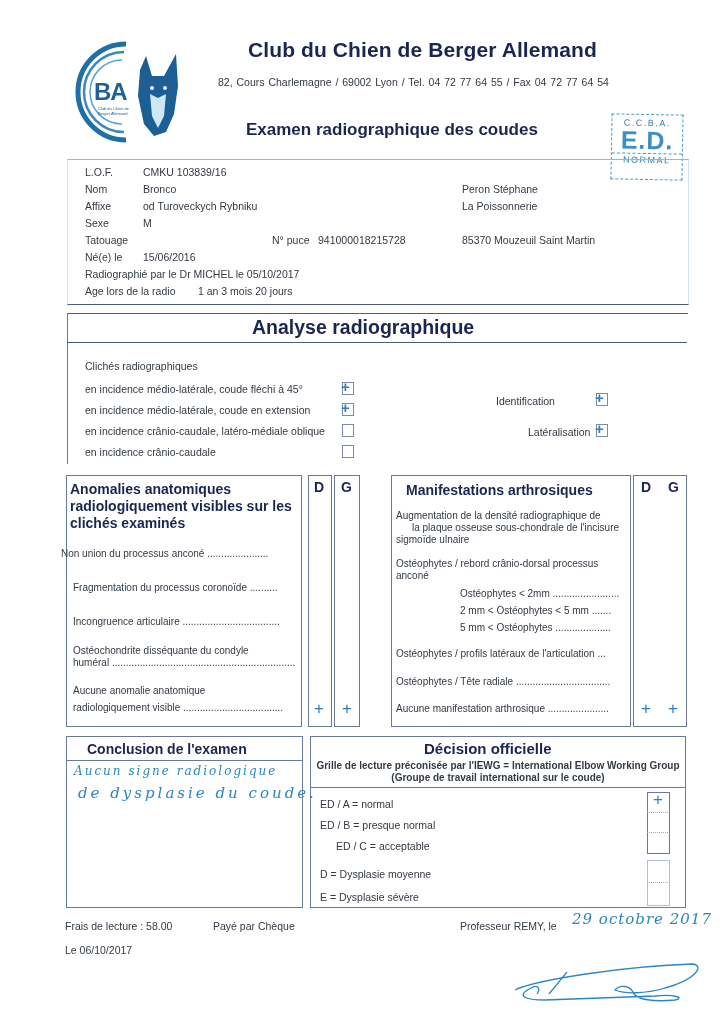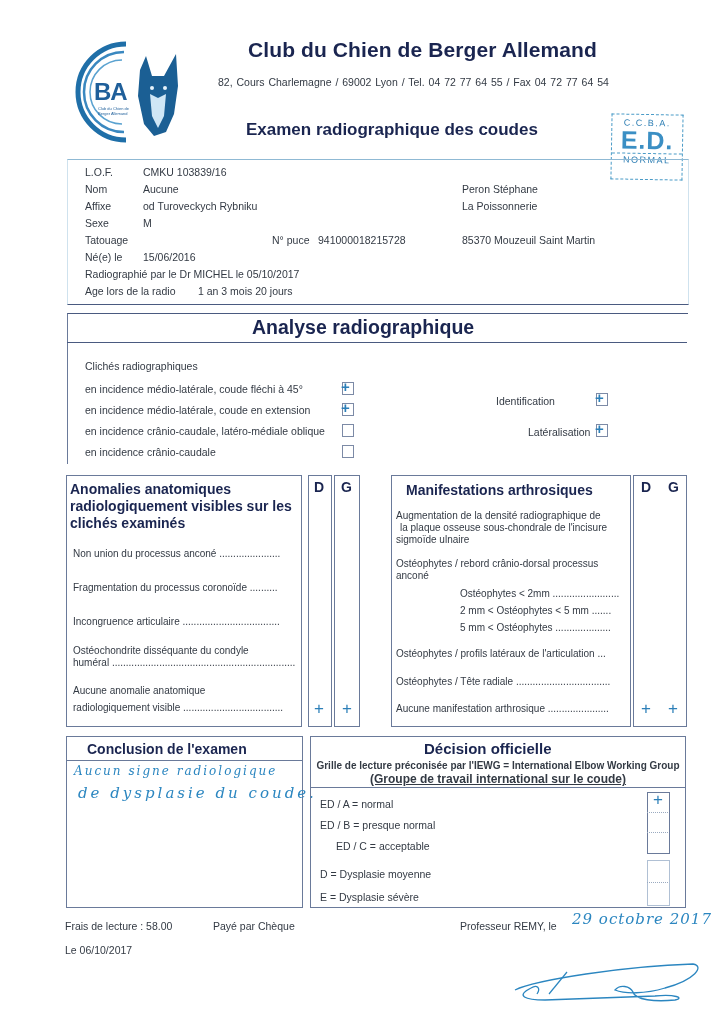--- a/index.html
+++ b/index.html
@@ -57,21 +57,21 @@
 <div class="abs stamp">
   <div class="s1">C.C.B.A.</div>
   <div class="s2">E.D.</div>
   <div class="s3">NORMAL</div>
 </div>
 
 <div class="abs idbox"></div>
 <div class="abs t" style="left:85px;top:166px;">L.O.F.</div>
 <div class="abs t" style="left:143px;top:166px;">CMKU 103839/16</div>
 <div class="abs t" style="left:85px;top:183px;">Nom</div>
-<div class="abs t" style="left:143px;top:183px;">Aucune</div>
+<div class="abs t" style="left:143px;top:183px;">Bronco</div>
 <div class="abs t" style="left:85px;top:200px;">Affixe</div>
 <div class="abs t" style="left:143px;top:200px;">od Turoveckych Rybniku</div>
 <div class="abs t" style="left:85px;top:217px;">Sexe</div>
 <div class="abs t" style="left:143px;top:217px;">M</div>
 <div class="abs t" style="left:85px;top:234px;">Tatouage</div>
 <div class="abs t" style="left:272px;top:234px;">N° puce</div>
 <div class="abs t" style="left:318px;top:234px;">941000018215728</div>
 <div class="abs t" style="left:85px;top:251px;">Né(e) le</div>
 <div class="abs t" style="left:143px;top:251px;">15/06/2016</div>
 <div class="abs t" style="left:85px;top:268px;">Radiographié par le Dr MICHEL  le 05/10/2017</div>
@@ -112,37 +112,37 @@
 <div class="abs cb" style="left:596px;top:424px;">
     <span class="mark">+</span>
   </div>
 
 <div class="abs panel" style="left:66px;top:475px;width:236px;height:252px;"></div>
 <div class="abs panel" style="left:308px;top:475px;width:24px;height:252px;"></div>
 <div class="abs panel" style="left:334px;top:475px;width:26px;height:252px;"></div>
 <div class="abs panel-title" style="left:70px;top:481px;width:230px;white-space:normal;">Anomalies anatomiques radiologiquement visibles sur les clichés examinés</div>
 <div class="abs dg-head" style="left:314px;top:479px;">D</div>
 <div class="abs dg-head" style="left:341px;top:479px;">G</div>
-<div class="abs dotrow" style="left:73px;top:548px;width:228px;">Non union du processus anconé ......................</div>
+<div class="abs dotrow" style="left:61px;top:548px;width:228px;">Non union du processus anconé ......................</div>
 <div class="abs dotrow" style="left:73px;top:582px;width:228px;">Fragmentation du processus coronoïde ..........</div>
 <div class="abs dotrow" style="left:73px;top:616px;width:228px;">Incongruence articulaire ...................................</div>
 <div class="abs dotrow" style="left:73px;top:645px;width:228px;">Ostéochondrite disséquante du condyle</div>
 <div class="abs dotrow" style="left:73px;top:657px;width:222px;">huméral .......................................................................</div>
 <div class="abs dotrow" style="left:73px;top:685px;width:228px;">Aucune anomalie anatomique</div>
 <div class="abs dotrow" style="left:73px;top:702px;width:228px;">radiologiquement visible ....................................</div>
 <div class="abs plus" style="left:314px;top:699px;">+</div>
 <div class="abs plus" style="left:342px;top:699px;">+</div>
 
 <div class="abs panel" style="left:391px;top:475px;width:240px;height:252px;"></div>
 <div class="abs panel" style="left:633px;top:475px;width:54px;height:252px;"></div>
 <div class="abs panel-title" style="left:406px;top:482px;">Manifestations arthrosiques</div>
 <div class="abs dg-head" style="left:641px;top:479px;">D</div>
 <div class="abs dg-head" style="left:668px;top:479px;">G</div>
 <div class="abs dotrow" style="left:396px;top:510px;">Augmentation de la densité radiographique de</div>
-<div class="abs dotrow" style="left:400px;top:522px;">la plaque osseuse sous-chondrale de l'incisure</div>
+<div class="abs dotrow" style="left:412px;top:522px;">la plaque osseuse sous-chondrale de l'incisure</div>
 <div class="abs dotrow" style="left:396px;top:534px;">sigmoïde ulnaire</div>
 <div class="abs dotrow" style="left:396px;top:558px;">Ostéophytes / rebord crânio-dorsal processus</div>
 <div class="abs dotrow" style="left:396px;top:570px;">anconé</div>
 <div class="abs dotrow" style="left:460px;top:588px;width:170px;">Ostéophytes &lt; 2mm ........................</div>
 <div class="abs dotrow" style="left:460px;top:605px;width:170px;">2 mm &lt; Ostéophytes &lt; 5 mm .......</div>
 <div class="abs dotrow" style="left:460px;top:622px;width:170px;">5 mm &lt; Ostéophytes ....................</div>
 <div class="abs dotrow" style="left:396px;top:648px;width:234px;">Ostéophytes / profils latéraux de l'articulation ...</div>
 <div class="abs dotrow" style="left:396px;top:676px;width:234px;">Ostéophytes / Tête radiale ..................................</div>
 <div class="abs dotrow" style="left:396px;top:703px;width:234px;">Aucune manifestation arthrosique ......................</div>
 <div class="abs plus" style="left:641px;top:699px;">+</div>
@@ -151,21 +151,21 @@
 <div class="abs panel" style="left:66px;top:736px;width:237px;height:172px;"></div>
 <div class="abs" style="left:66px;top:760px;width:237px;border-top:1px solid #6a7a9a;"></div>
 <div class="abs panel-title" style="left:87px;top:741px;">Conclusion de l'examen</div>
 <div class="abs hand" style="left:74px;top:764px;font-size:12px;letter-spacing:2px;">Aucun signe radiologique</div>
 <div class="abs hand" style="left:78px;top:784px;font-size:15px;letter-spacing:3px;">de dysplasie du coude.</div>
 
 <div class="abs panel dec-box"></div>
 <div class="abs" style="left:310px;top:787px;width:376px;border-top:1px solid #6a7a9a;"></div>
 <div class="abs panel-title" style="left:424px;top:740px;font-size:15px;">Décision officielle</div>
 <div class="abs" style="left:315px;top:760px;width:366px;font-size:10px;font-weight:bold;color:#333a44;text-align:center;">Grille de lecture préconisée par l'IEWG = International Elbow Working Group</div>
-<div class="abs" style="left:315px;top:772px;width:366px;font-size:12px;font-weight:bold;color:#333a44;text-align:center;text-decoration:underline;">(Groupe de travail international sur le coude)</div>
+<div class="abs" style="left:315px;top:772px;width:366px;font-size:10px;font-weight:bold;color:#333a44;text-align:center;">(Groupe de travail international sur le coude)</div>
 
 <div class="abs t" style="left:320px;top:798px;">ED / A  =  normal</div>
 <div class="abs t" style="left:320px;top:819px;">ED / B  =  presque normal</div>
 <div class="abs t" style="left:320px;top:840px;padding-left:16px;">ED / C  =  acceptable</div>
 <div class="abs t" style="left:320px;top:868px;">D = Dysplasie moyenne</div>
 <div class="abs t" style="left:320px;top:891px;">E = Dysplasie sévère</div>
 
 <div class="abs" style="left:647px;top:792px;width:21px;height:60px;border:1px solid #6a7a9a;"></div>
 <div class="abs" style="left:647px;top:812px;width:21px;border-top:1px dotted #9aaac0;"></div>
 <div class="abs" style="left:647px;top:832px;width:21px;border-top:1px dotted #9aaac0;"></div>

